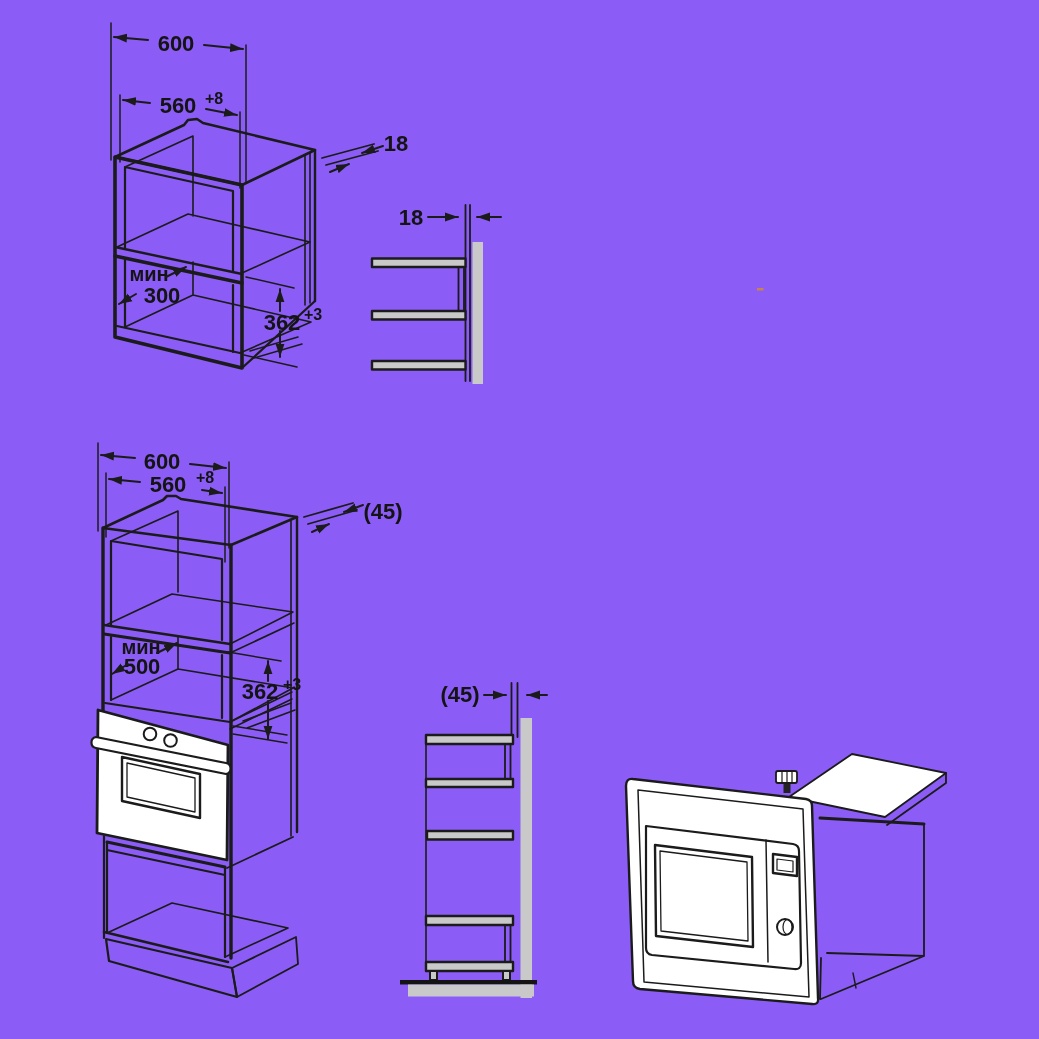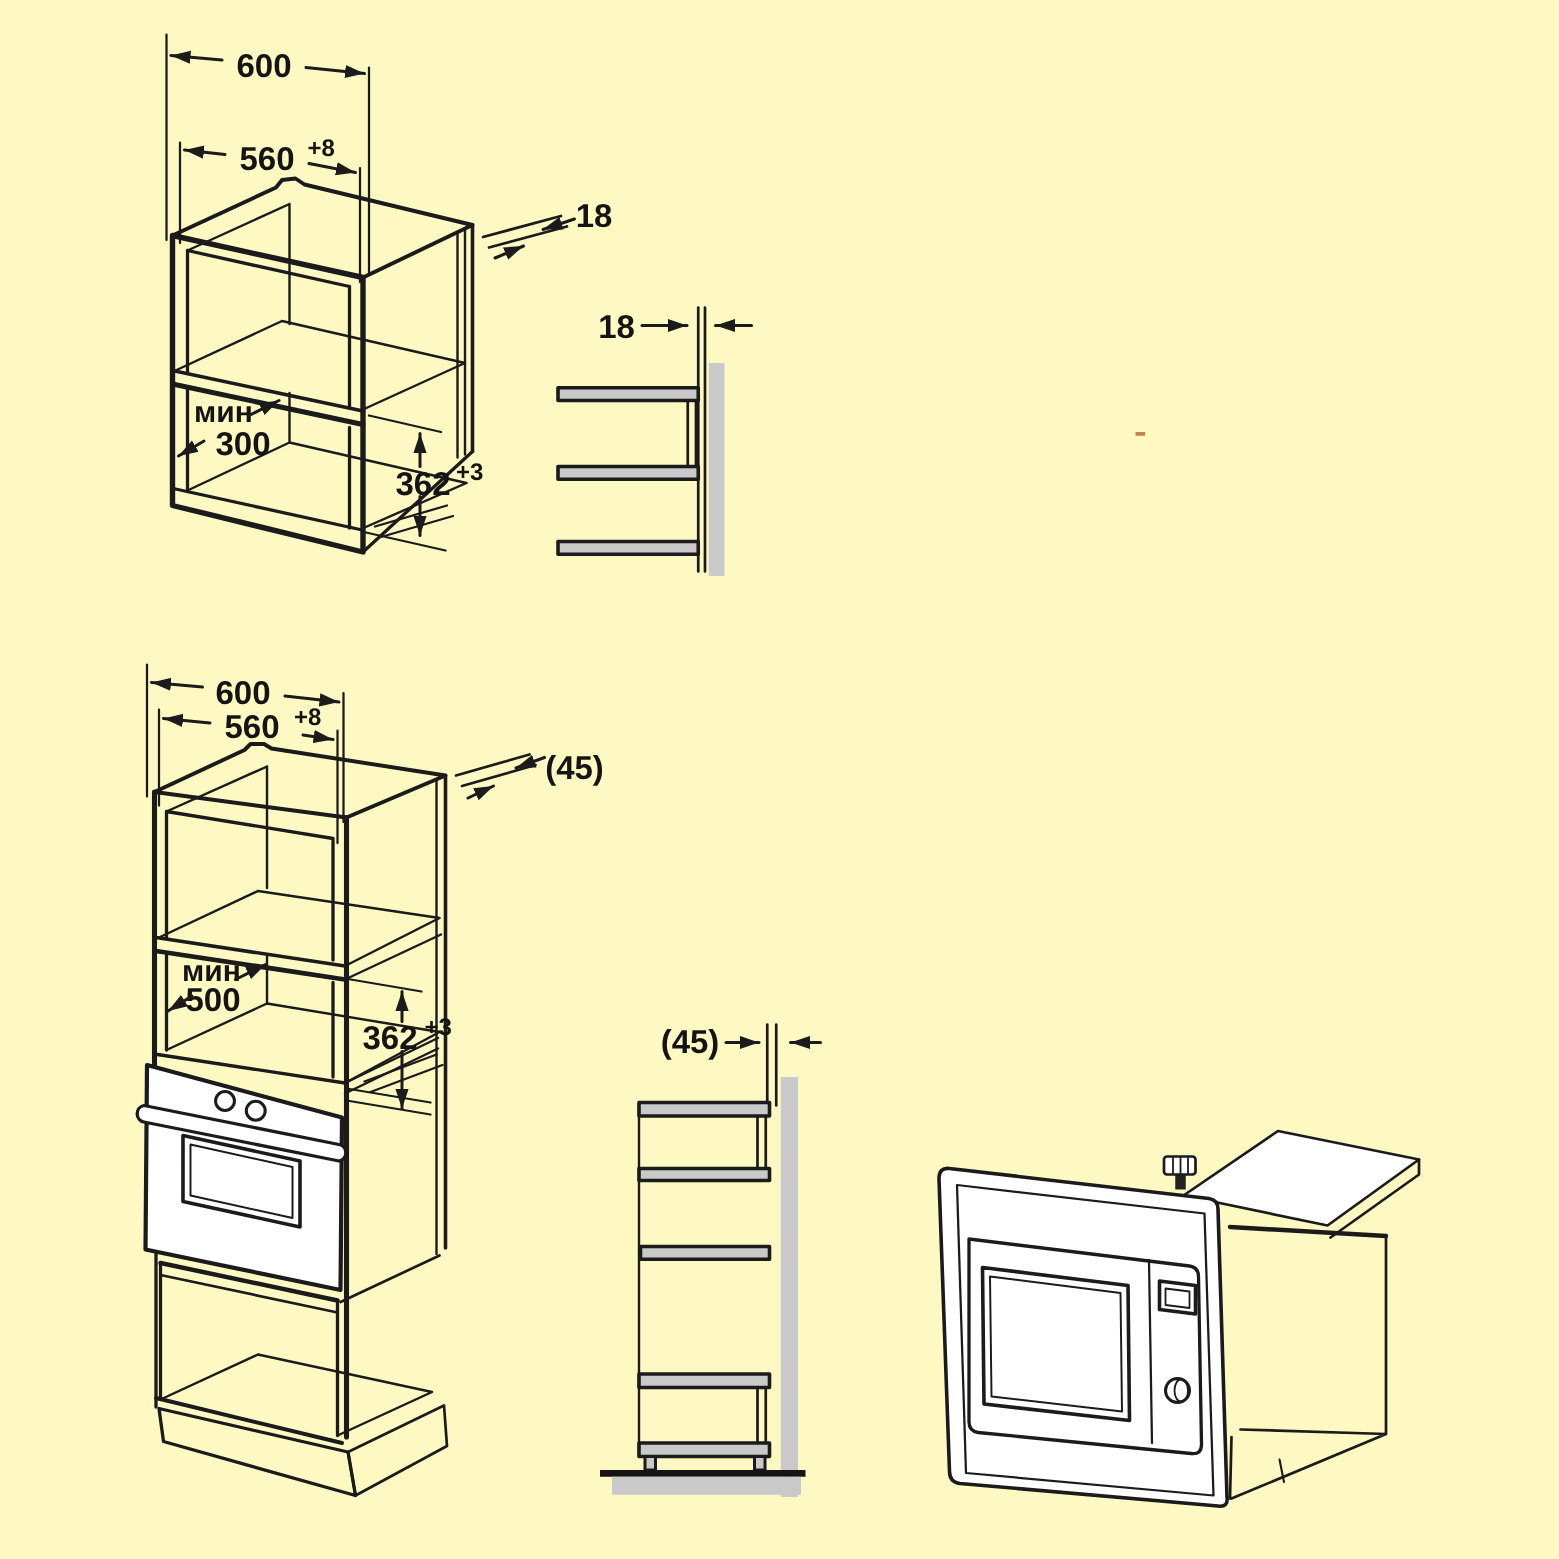--- a/index.html
+++ b/index.html
@@ -1,16 +1,16 @@
 <!DOCTYPE html>
 <html><head>
 <meta charset="utf-8">
 <style>
   html,body{margin:0;padding:0;background:#ffffff;}
-  .stage{position:relative;width:1039px;height:1039px;background:#fef9c3;overflow:hidden;
+  .stage{position:relative;width:1039px;height:1039px;background:#8b5cf6;overflow:hidden;
          font-family:"Liberation Sans", sans-serif;}
   svg{display:block;}
   .ln{stroke:#1b1b1b;fill:none;stroke-linecap:round;stroke-linejoin:round;}
   .fillw{fill:#ffffff;}
   .gray{fill:#c9c9c9;}
   .dim{font-family:"Liberation Sans",sans-serif;font-weight:700;font-size:22px;fill:#141414;
        text-anchor:middle;}
   .sup{font-family:"Liberation Sans",sans-serif;font-weight:700;font-size:16px;fill:#141414;
        text-anchor:start;}
   .word{font-family:"Liberation Sans",sans-serif;font-weight:700;font-size:20px;fill:#141414;

